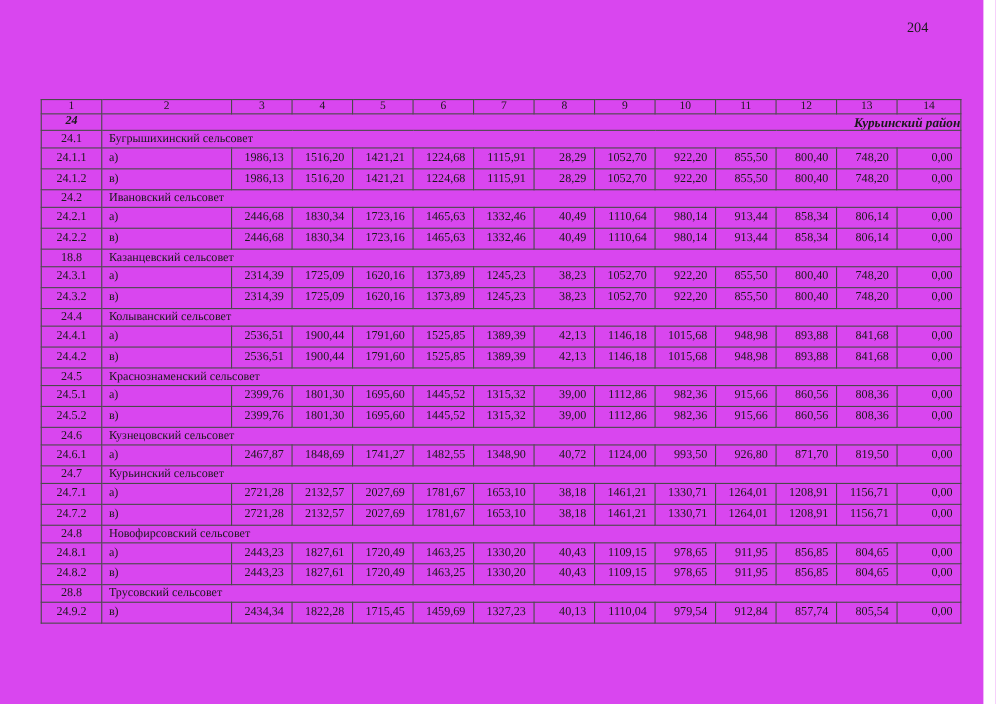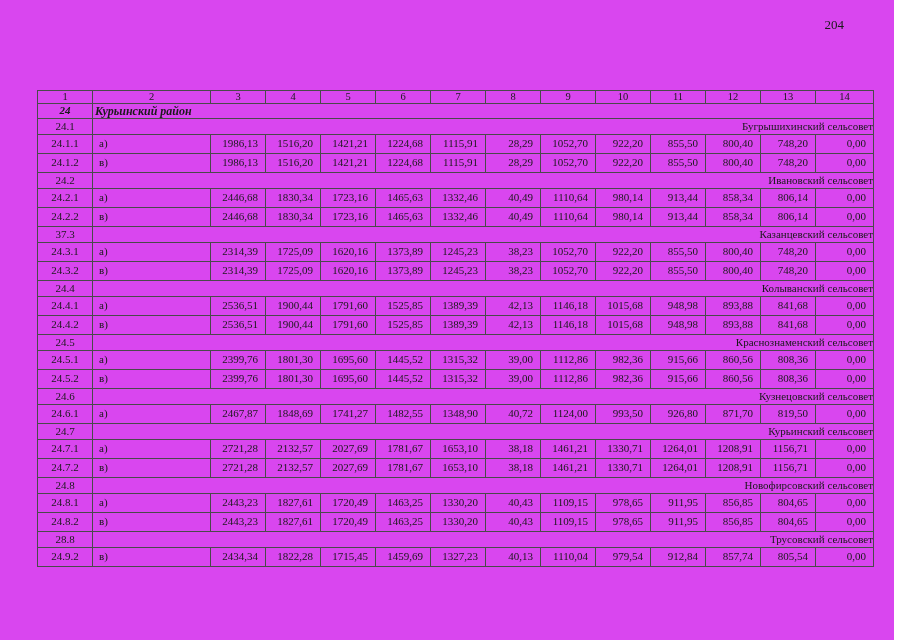--- a/index.html
+++ b/index.html
@@ -41,23 +41,23 @@
     overflow: hidden;
     vertical-align: middle;
   }
   .doc-table thead th {
     height: 12px;
     text-align: center;
     font-size: 10.5px;
   }
   tr.district-row td { height: 14px; font-weight: bold; font-style: italic; }
   tr.district-row td.code { font-size: 11px; }
-  td.district-name { font-size: 12px; padding-left: 2px; text-align: left; }
+  td.district-name { font-size: 12px; padding-left: 24px; text-align: right; }
   tr.group-row td { height: 15px; font-family: Liberation Serif, serif; }
-  td.group-name { padding-left: 6px; text-align: right; margin-left: 36px; }
+  td.group-name { padding-left: 6px; text-align: left; margin-left: 36px; }
   tr.data-row td { height: 18px; }
   td.code { text-align: center; }
   td.label { padding-left: 6px; text-align: left; }
   td.value { text-align: right; padding-right: 7px; }
 </style>
 </head>
 <body>
 
 <div class="page">
   <div class="page-number">204</div>
@@ -168,21 +168,21 @@
           <td class="value">1332,46</td>
           <td class="value">40,49</td>
           <td class="value">1110,64</td>
           <td class="value">980,14</td>
           <td class="value">913,44</td>
           <td class="value">858,34</td>
           <td class="value">806,14</td>
           <td class="value">0,00</td>
         </tr>
         <tr class="group-row">
-          <td class="code">37.3</td>
+          <td class="code">18.8</td>
           <td class="group-name" colspan="13">Казанцевский сельсовет</td>
         </tr>
         <tr class="data-row">
           <td class="code">24.3.1</td>
           <td class="label">а)</td>
           <td class="value">2314,39</td>
           <td class="value">1725,09</td>
           <td class="value">1620,16</td>
           <td class="value">1373,89</td>
           <td class="value">1245,23</td>

